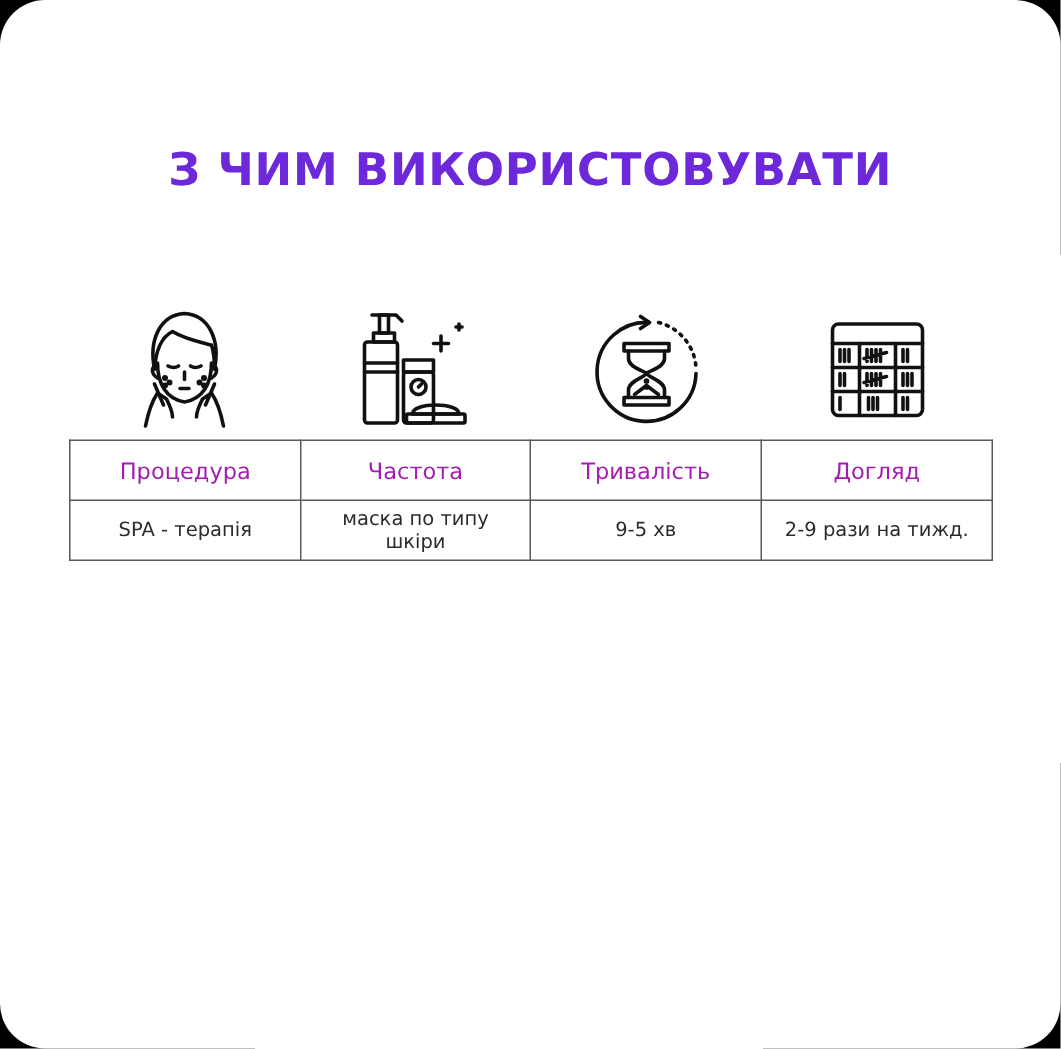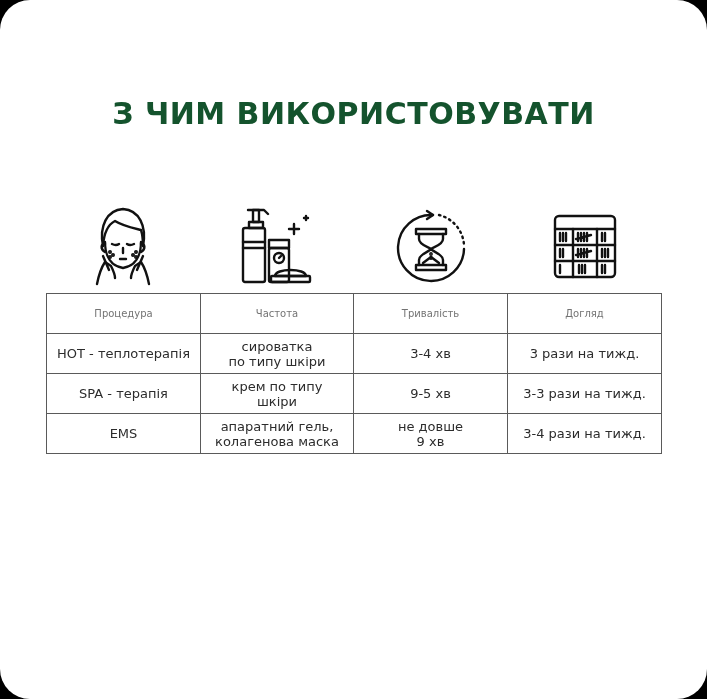--- a/index.html
+++ b/index.html
@@ -16,21 +16,21 @@
     background: #ffffff;
     border-radius: 30px;
   }
   .title {
     position: absolute; left: 0; top: 96px; width: 707px;
     text-align: center;
     font-family: "DejaVu Sans", "Liberation Sans", sans-serif;
     font-weight: bold;
     font-size: 30px;
     letter-spacing: 0.5px;
-    color: #14532d;
+    color: #6d28d9;
   }
   .icon { position: absolute; }
   .icon svg { display: block; width: 100%; height: 100%; }
   #icon-face { left: 93px; top: 206px; width: 60px; height: 80px; }
   #icon-care { left: 240px; top: 206px; width: 74px; height: 78px; }
   #icon-time { left: 393px; top: 207px; width: 76px; height: 77px; }
   #icon-tally { left: 553px; top: 214px; width: 64px; height: 65px; }
 
   table.grid {
     position: absolute; left: 46px; top: 293px;
@@ -40,21 +40,21 @@
     color: #2a2a2a;
   }
   table.grid td, table.grid th {
     border: 1.5px solid #5a5a5a;
     text-align: center;
     vertical-align: middle;
     padding: 0 4px;
     font-weight: normal;
     font-family: "DejaVu Sans", sans-serif;
   }
-  table.grid th { height: 39px; font-size: 10px; color: #737373; }
+  table.grid th { height: 39px; font-size: 15px; color: #a21caf; }
   table.grid td { height: 39px; font-size: 13px; line-height: 15px; color: #2c2c2c; }
   .cell-text { white-space: pre-line; display: inline-block; }
 </style>
 </head>
 <body>
 
 <div class="card">
 
   <div class="title">З ЧИМ ВИКОРИСТОВУВАТИ</div>
 
@@ -162,36 +162,21 @@
     <thead>
       <tr>
         <th>Процедура</th>
         <th>Частота</th>
         <th>Тривалість</th>
         <th>Догляд</th>
       </tr>
     </thead>
     <tbody>
       <tr>
-        <td><span class="cell-text">HOT - теплотерапія</span></td>
-        <td><span class="cell-text">сироватка
-по типу шкіри</span></td>
-        <td><span class="cell-text">3-4 хв</span></td>
-        <td><span class="cell-text">3 рази на тижд.</span></td>
-      </tr>
-      <tr>
         <td><span class="cell-text">SPA - терапія</span></td>
-        <td><span class="cell-text">крем по типу
+        <td><span class="cell-text">маска по типу
 шкіри</span></td>
         <td><span class="cell-text">9-5 хв</span></td>
-        <td><span class="cell-text">3-3 рази на тижд.</span></td>
-      </tr>
-      <tr>
-        <td><span class="cell-text">EMS</span></td>
-        <td><span class="cell-text">апаратний гель,
-колагенова маска</span></td>
-        <td><span class="cell-text">не довше
-9 хв</span></td>
-        <td><span class="cell-text">3-4 рази на тижд.</span></td>
+        <td><span class="cell-text">2-9 рази на тижд.</span></td>
       </tr>
     </tbody>
   </table>
 </div>
 
 </body></html>

